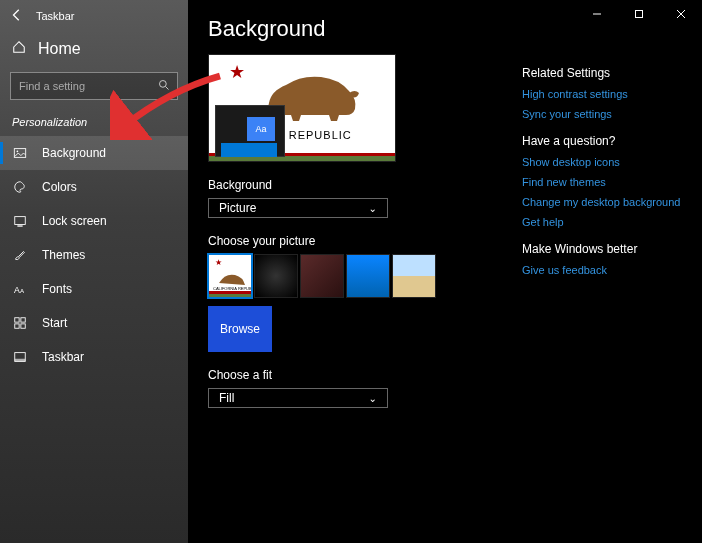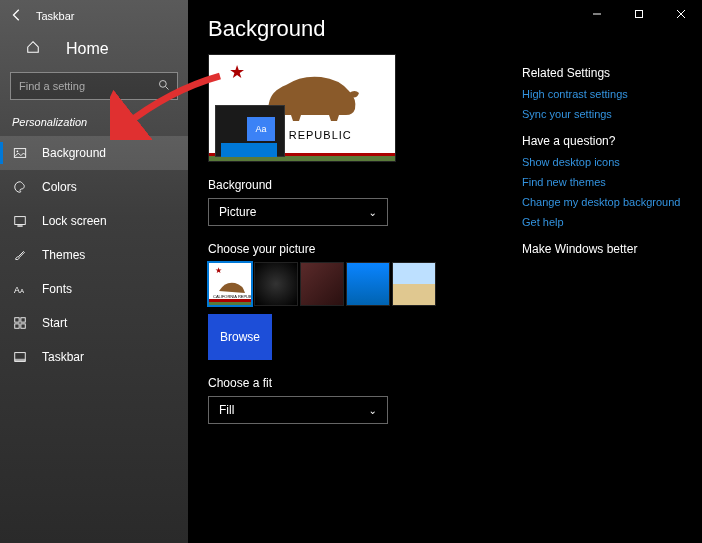--- a/index.html
+++ b/index.html
@@ -10,21 +10,21 @@
     .content { flex: 1; }
     .rightpane { width: 180px; padding-right: 12px; padding-top: 40px; font-size: 11px; }
     
     .titlebar { display: flex; align-items: center; height: 32px; padding-left: 10px; gap: 12px; }
     .back-btn { color: #fff; font-size: 14px; cursor: pointer; }
     .title-txt { font-size: 11px; color: #fff; }
     
     .winbtns { position: absolute; top: 0; right: 0; display: flex; }
     .winbtn { width: 42px; height: 28px; display: flex; align-items: center; justify-content: center; color: #fff; font-size: 11px; cursor: pointer; }
     
-    .home-row { display: flex; align-items: center; height: 34px; padding-left: 26px; gap: 26px; cursor: pointer; }
+    .home-row { display: flex; align-items: center; height: 34px; padding-left: 12px; gap: 12px; cursor: pointer; }
     .home-ico svg { width: 14px; height: 14px; }
     
     .search-wrap { margin: 6px 10px; position: relative; }
     .search { width: 100%; height: 28px; background: rgba(0,0,0,0.25); border: 1px solid #888; color: #ccc; padding: 0 28px 0 8px; font-size: 11px; outline: none; }
     .search::placeholder { color: #aaa; }
     .search-ico { position: absolute; right: 8px; top: 7px; color: #ccc; font-size: 12px; }
     
     .group-lbl { padding: 10px 12px 8px; font-size: 11px; color: #fff; font-style: italic; }
     
     .nav { display: flex; flex-direction: column; }
@@ -39,21 +39,21 @@
     .preview { width: 188px; height: 108px; background: #fff; border: 1px solid #222; position: relative; overflow: hidden; }
     .star { position: absolute; left: 20px; top: 6px; color: #a00; font-size: 18px; }
     .bear { position: absolute; left: 52px; top: 8px; }
     .flag-txt { position: absolute; left: 46px; top: 74px; font-size: 11px; color: #000; letter-spacing: 1px; }
     .flag-bar { position: absolute; left: 0; bottom: 0; right: 0; height: 8px; background: #5a7a3a; border-top: 3px solid #a00; }
     .mini-ui { position: absolute; left: 6px; top: 50px; width: 70px; height: 52px; background: #1a1a1a; border: 1px solid #333; }
     .mini-tile { position: absolute; left: 38px; top: 62px; width: 28px; height: 24px; background: #3b82f6; display: flex; align-items: center; justify-content: center; font-size: 9px; color: #fff; }
     .mini-tile2 { position: absolute; left: 12px; top: 88px; width: 56px; height: 14px; background: #0078d7; }
     
     .sect-lbl { font-size: 12px; margin-top: 16px; margin-bottom: 6px; }
-    .dropdown { width: 180px; height: 28px; background: #000; border: 1px solid #666; color: #fff; display: flex; align-items: center; justify-content: space-between; padding: 0 10px; font-size: 12px; cursor: pointer; }
+    .dropdown { width: 180px; height: 20px; background: #000; border: 1px solid #666; color: #fff; display: flex; align-items: center; justify-content: space-between; padding: 0 10px; font-size: 12px; cursor: pointer; }
     .chev { font-size: 10px; }
     
     .thumbrow { display: flex; gap: 2px; margin-top: 6px; }
     .thumb { width: 44px; height: 44px; background: #111; border: 1px solid #222; cursor: pointer; position: relative; overflow: hidden; }
     .thumb.sel { outline: 2px solid #0078d7; outline-offset: -1px; }
     
     .browse { display: inline-block; margin-top: 8px; padding: 16px 12px; background: #1d4ed8; color: #fff; font-size: 12px; border: none; cursor: pointer; }
     
     .rightpane h3 { font-size: 12px; font-weight: 400; margin-bottom: 8px; margin-top: 14px; }
     .rightpane a { display: block; color: #3393df; text-decoration: none; font-size: 11px; margin-bottom: 8px; cursor: pointer; }
@@ -216,20 +216,21 @@
     <a>High contrast settings</a>
     <a>Sync your settings</a>
 
     <h3>Have a question?</h3>
     <a>Show desktop icons</a>
     <a>Find new themes</a>
     <a>Change my desktop background</a>
     <a>Get help</a>
 
     <h3>Make Windows better</h3>
+    <a>Give us feedback</a>
   </div>
 </div>
 
 <div class="winbtns">
   <div class="winbtn">
       <svg width="10" height="10">
         <line x1="1" y1="5" x2="9" y2="5" stroke="#fff"></line>
       </svg>
     </div>
   <div class="winbtn">

